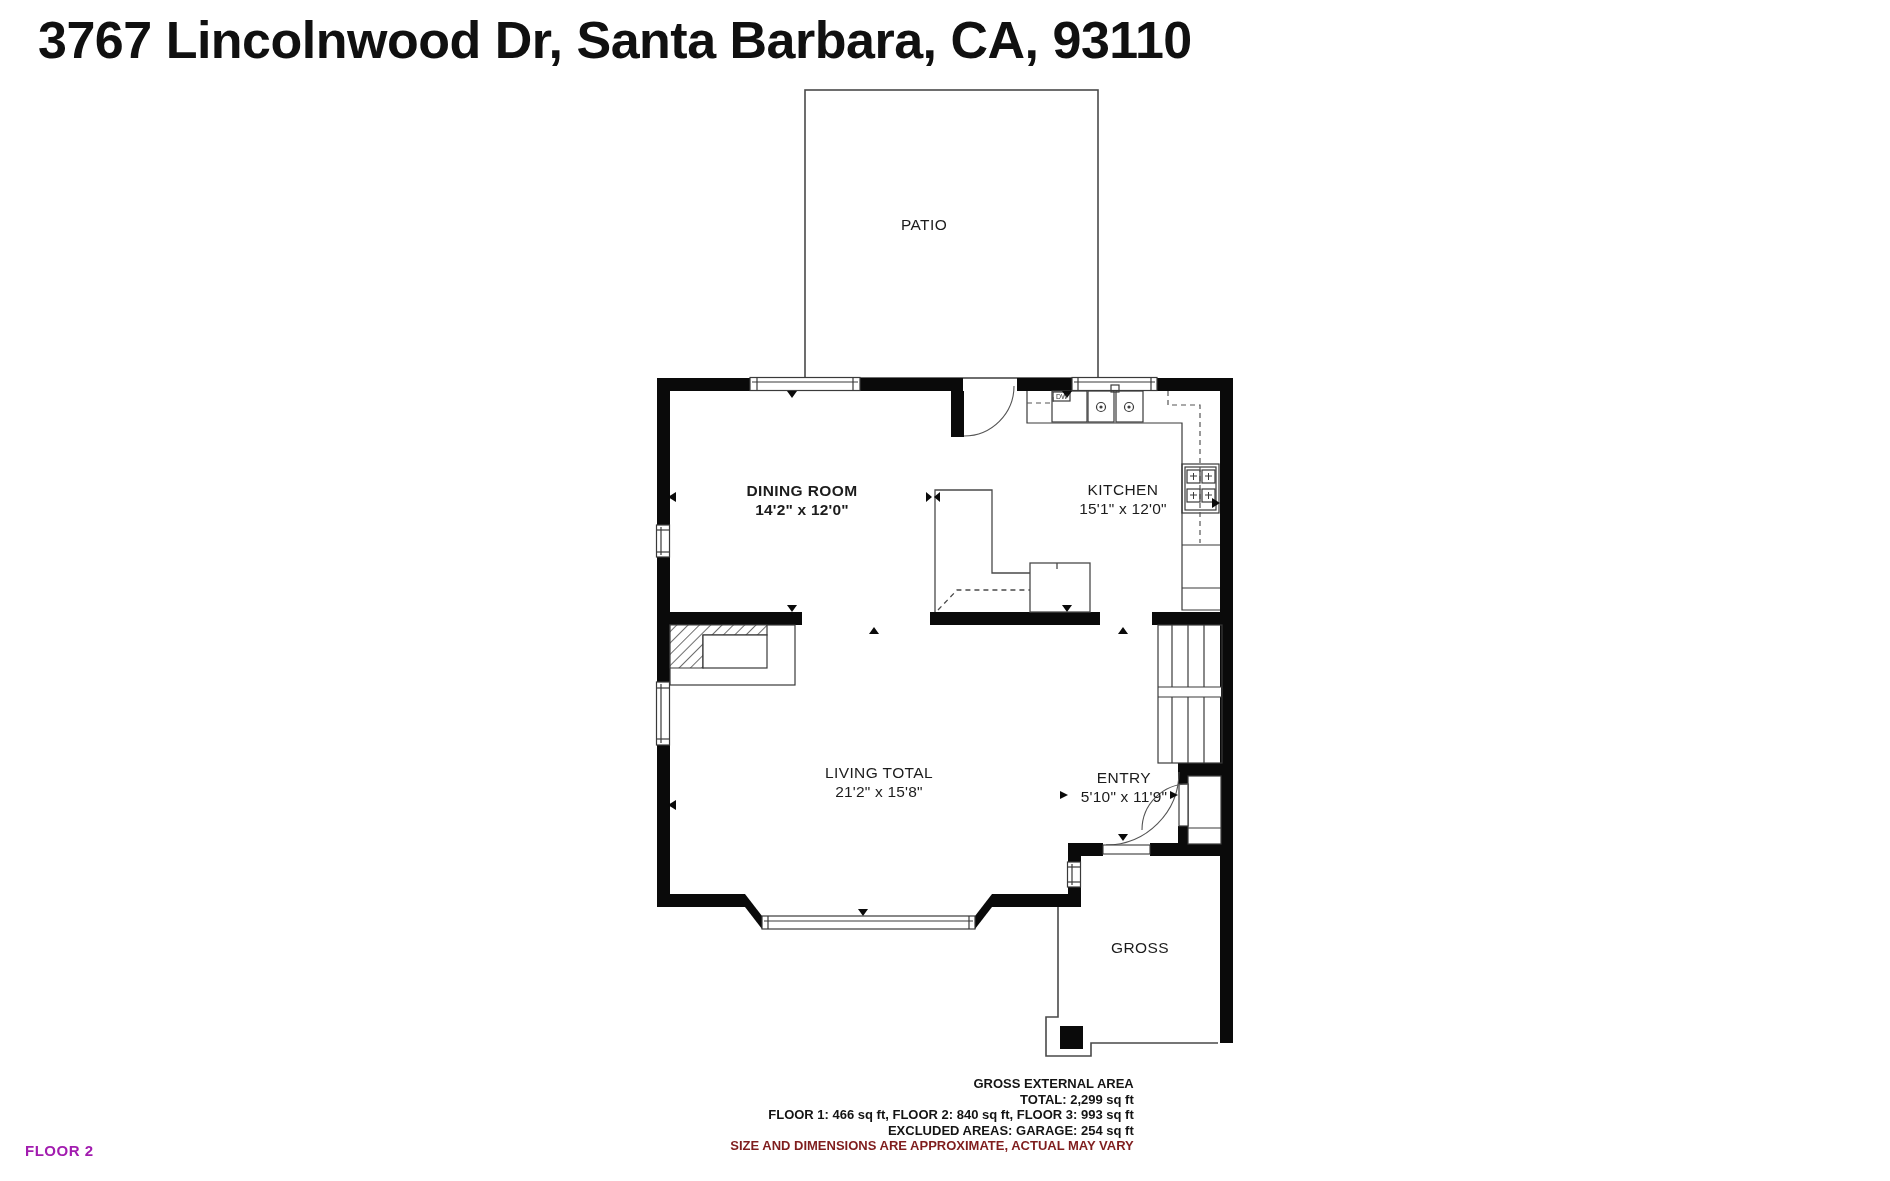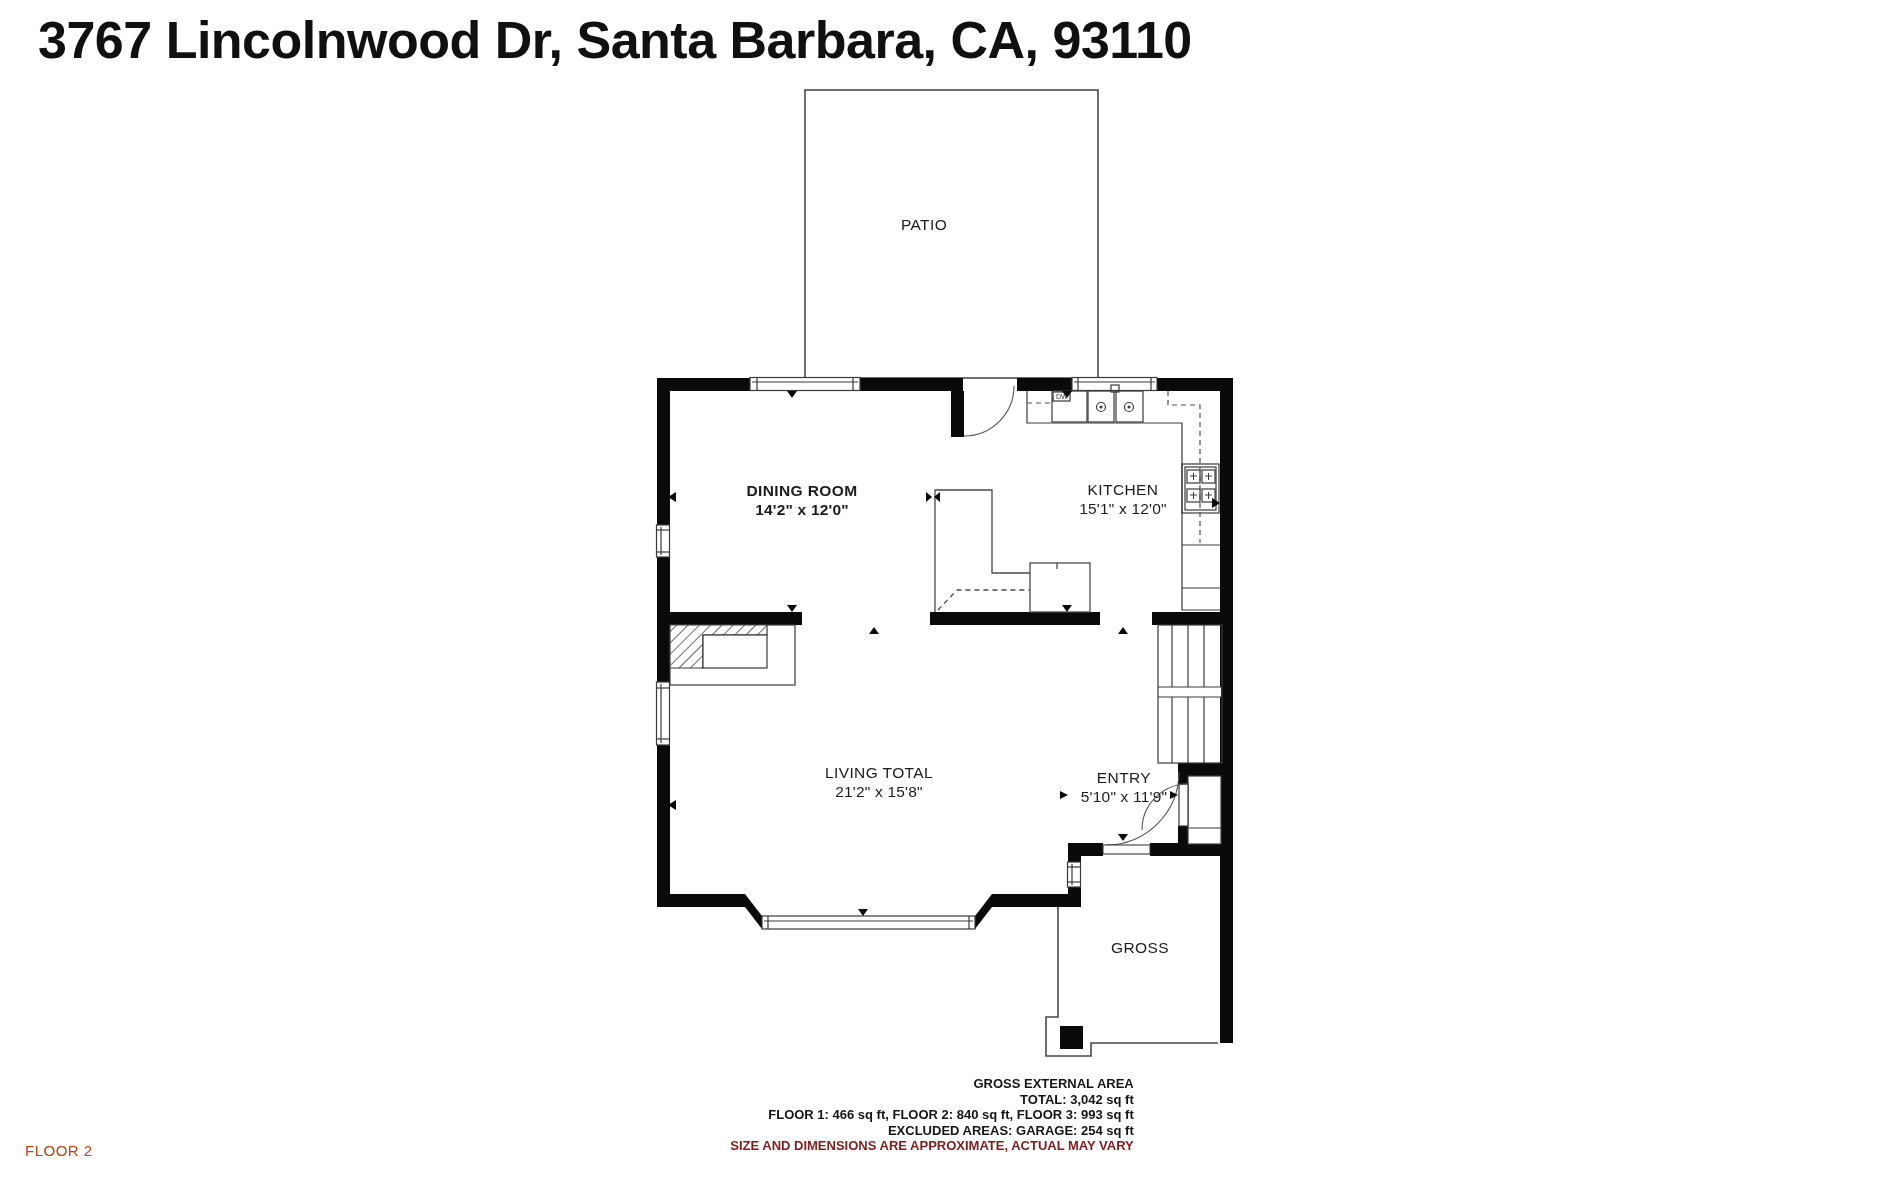--- a/index.html
+++ b/index.html
@@ -8,21 +8,21 @@
   .abs{position:absolute;}
   #plan-svg{position:absolute;left:0;top:0;}
   .page-title{left:38px;top:10px;font-size:52px;font-weight:600;color:#101010;
               letter-spacing:-0.5px;white-space:nowrap;}
   .room-label{transform:translate(-50%,-50%);text-align:center;white-space:nowrap;
               font-size:15.5px;letter-spacing:.4px;color:#1c1c1c;line-height:19px;}
   .room-label .dims{letter-spacing:.2px;}
   .footer{left:932px;top:1076px;transform:translateX(-50%);text-align:right;
           font-size:13px;font-weight:600;line-height:15.5px;color:#141414;white-space:nowrap;}
   .footer .muted{color:#7f1d1d;}
-  .floor-tag{left:25px;top:1142px;font-size:15px;color:#c2410c;letter-spacing:.5px;}
+  .floor-tag{left:25px;top:1142px;font-size:15px;color:#a21caf;letter-spacing:.5px;font-weight:bold;}
   .dw-label{font-size:7px;letter-spacing:0;color:#333;}
 </style>
 </head>
 <body>
 
 <svg id="plan-svg" width="1890" height="1181" viewBox="0 0 1890 1181">
 
   <defs>
     <pattern id="hatch" width="8" height="8" patternUnits="userSpaceOnUse" patternTransform="rotate(45)">
       <rect width="8" height="8" fill="#ffffff"></rect>
@@ -224,19 +224,19 @@
   <div>ENTRY</div>
   <div class="dims">5'10" x 11'9"</div>
 </div>
 
 <div class="abs room-label" style="left:1140px;top:947px;">GROSS</div>
 
 <div class="abs dw-label" style="left:1056px;top:393px;">DW</div>
 
 <div class="abs footer">
   <div>GROSS EXTERNAL AREA</div>
-  <div>TOTAL: 3,042 sq ft</div>
+  <div>TOTAL: 2,299 sq ft</div>
   <div>FLOOR 1: 466 sq ft, FLOOR 2: 840 sq ft, FLOOR 3: 993 sq ft</div>
   <div>EXCLUDED AREAS: GARAGE: 254 sq ft</div>
   <div class="muted">SIZE AND DIMENSIONS ARE APPROXIMATE, ACTUAL MAY VARY</div>
 </div>
 
 <div class="abs floor-tag">FLOOR 2</div>
 
 </body></html>

